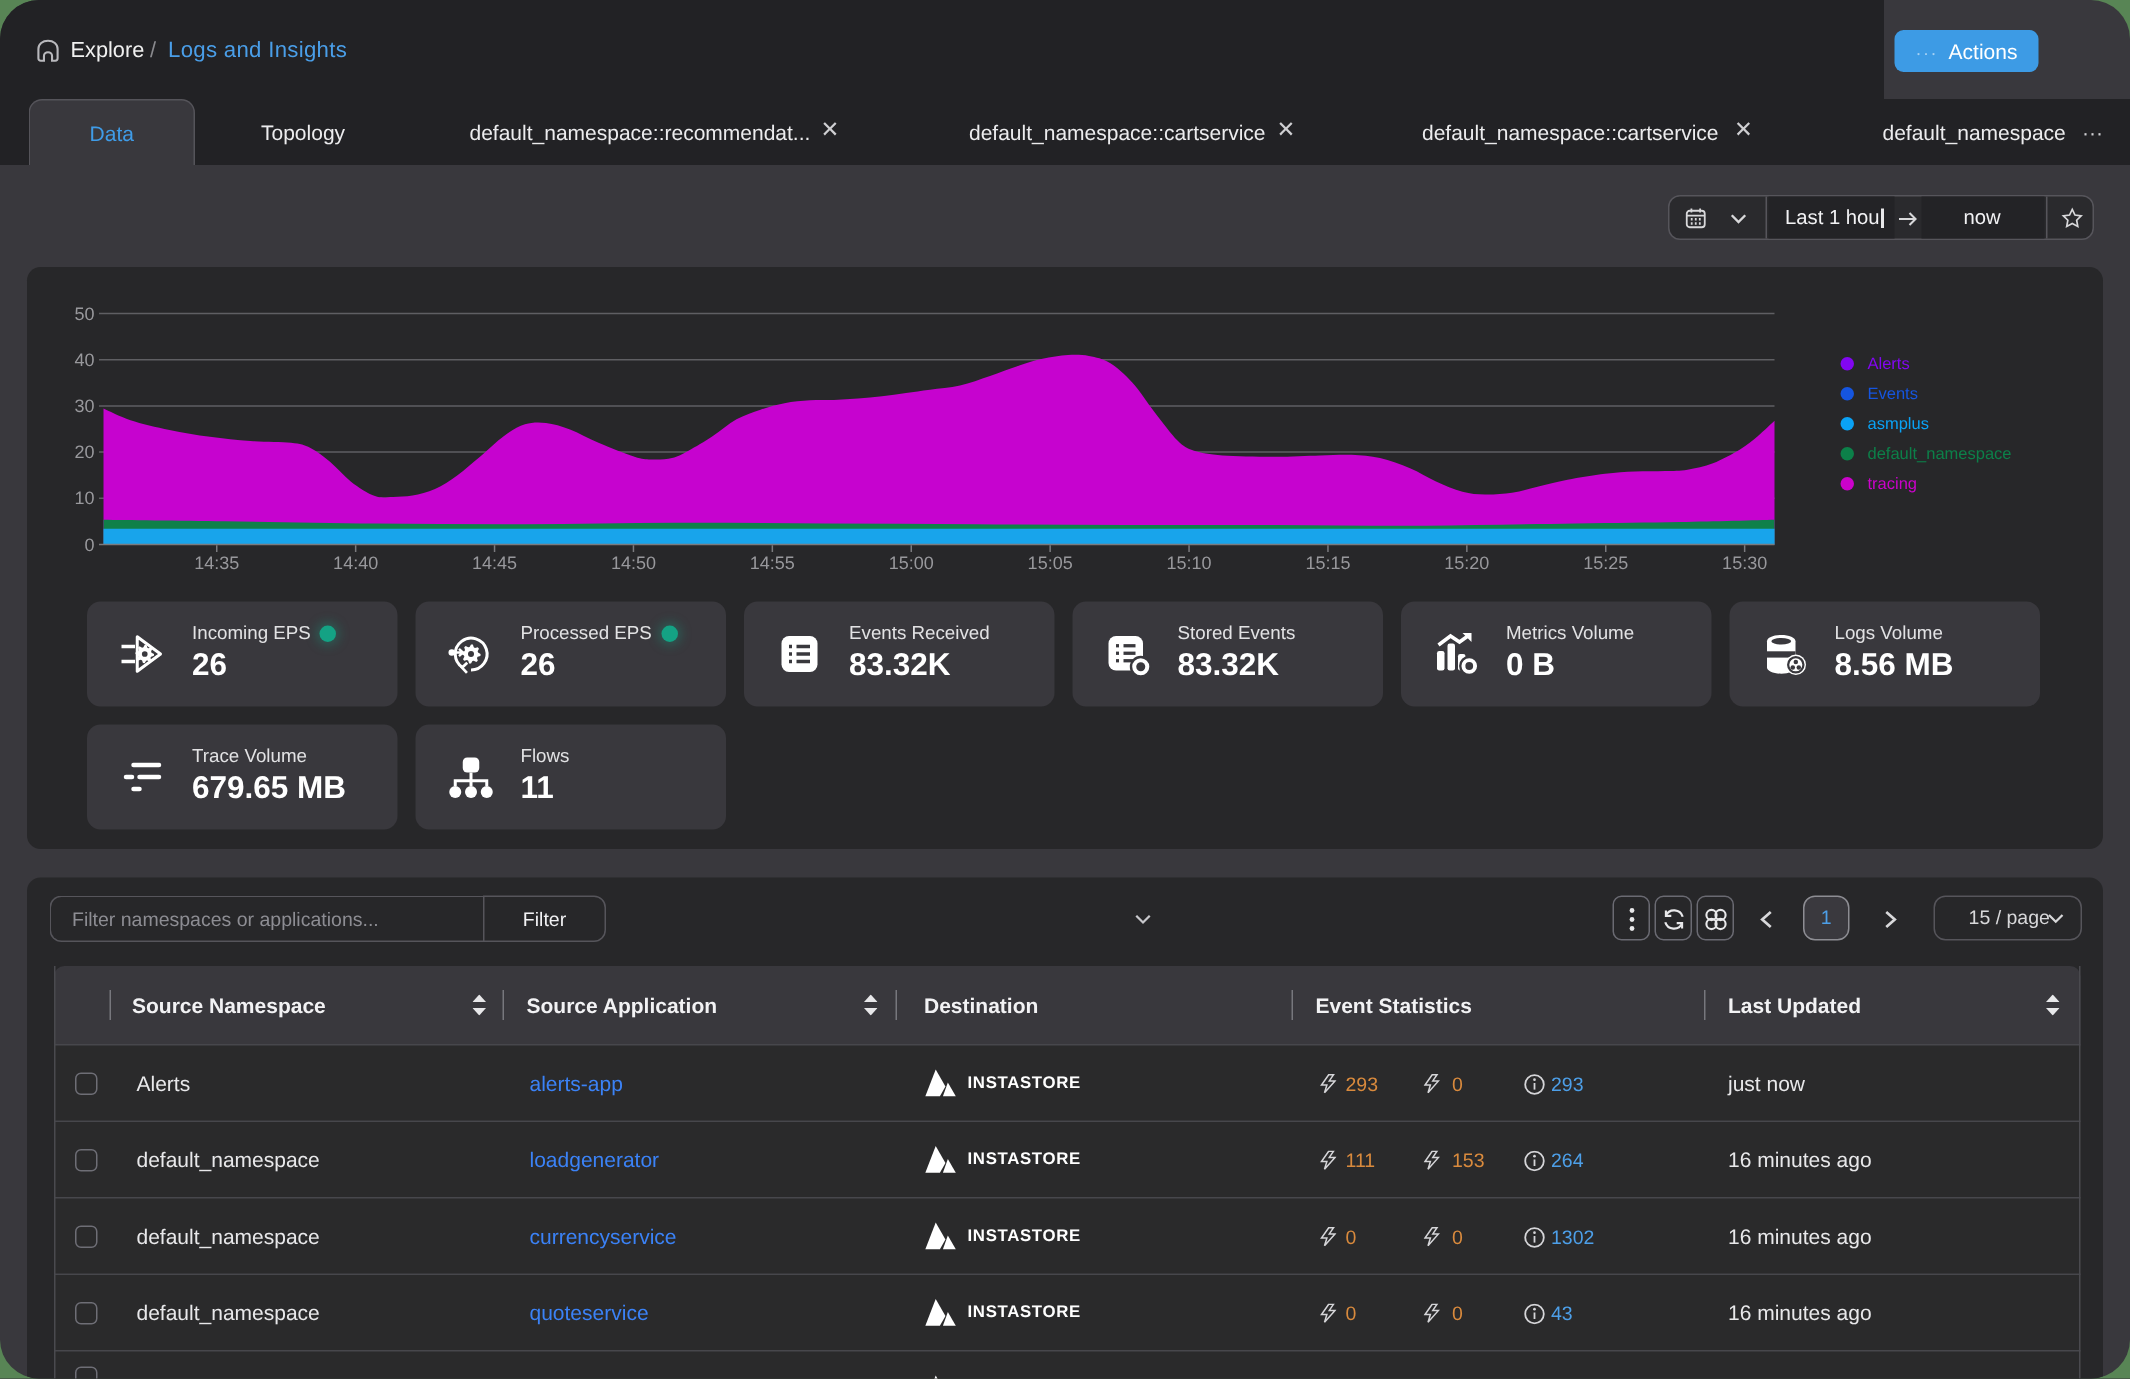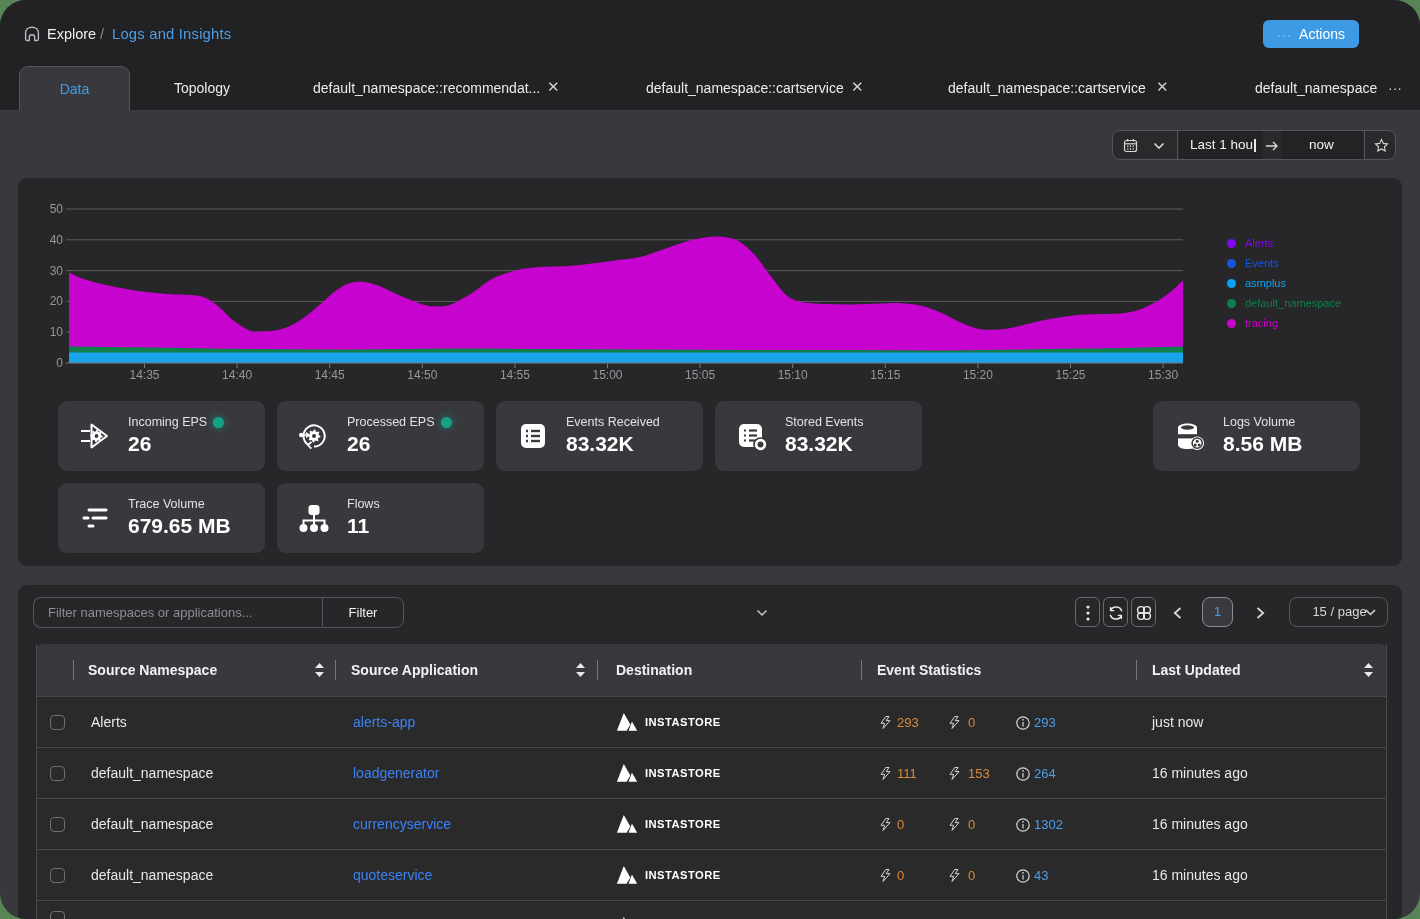--- a/index.html
+++ b/index.html
@@ -1,21 +1,21 @@
 <!DOCTYPE html>
 <html><head>
 <meta charset="utf-8">
 <style>
 * { margin:0; padding:0; box-sizing:border-box; }
 html,body { width:1420px; height:919px; overflow:hidden; }
 body { background:#588555; font-family:"Liberation Sans", sans-serif; }
 .page { position:absolute; left:0; top:0; width:1420px; height:919px; background:#39383d; border-radius:26px; overflow:hidden; }
 .abs { position:absolute; }
 
-.hdr { position:absolute; left:0; top:0; width:1420px; height:66px; background:#222225;text-decoration:underline; }
+.hdr { position:absolute; left:0; top:0; width:1256px; height:66px; background:#222225;text-decoration:underline; }
 .crumb { position:absolute; top:26px; font-size:15px; }
 .btn-actions { position:absolute; left:1239px; top:20px; width:96px; height:28px; background:#3d9be5; border-radius:6px; color:#fff; font-size:14px; line-height:28px; text-align:center;margin-left:24px; }
 
 .tabbar { position:absolute; left:0; top:66px; width:1420px; height:44px; background:#222225; }
 .tab-active { position:absolute; left:19px; top:0px; width:111px; height:44px; background:#39383d; border:1px solid #55545a; border-bottom:none; border-radius:9px 9px 0 0; color:#3f9ce8; font-size:14px; text-align:center; line-height:44px; }
 .tab { position:absolute; top:0; height:44px; line-height:44px; color:#ececee; font-size:14px; white-space:nowrap; }
 .tabx { position:absolute; top:0px; height:44px; line-height:42px; color:#cfcfd2; font-size:15px; }
 
 .panel1 { position:absolute; left:18px; top:178px; width:1384px; height:388px; background:#272729; border-radius:9px; }
 .panel2 { position:absolute; left:18px; top:585px; width:1384px; height:360px; background:#272729; border-radius:9px 9px 0 0; }
@@ -217,20 +217,33 @@
             <line x1="13" y1="15.5" x2="21" y2="15.5"></line>
             <line x1="8" y1="20.5" x2="10" y2="20.5"></line>
             <line x1="13" y1="20.5" x2="21" y2="20.5"></line>
           </g>
           <circle cx="24.5" cy="24.5" r="6.5" stroke="#39383d" stroke-width="1.6"></circle>
           <circle cx="24.5" cy="24.5" r="3" fill="#39383d"></circle>
         </svg>
       <div class="lab">Stored Events</div>
       <div class="val">83.32K</div>
     </div>
+    <div class="card" style="left:916px;top:223px">
+      <svg class="ic" viewBox="0 0 32 32" fill="#fff">
+          <rect x="3" y="14" width="5" height="13" rx="1.5"></rect>
+          <rect x="10" y="9" width="5" height="18" rx="1.5"></rect>
+          <rect x="17" y="16" width="5" height="11" rx="1.5"></rect>
+          <path d="M4 10 L12 4 L18 8 L25 3" stroke="#fff" stroke-width="2.4" fill="none"></path>
+          <path d="M20 2 L26 2 L26 8 Z"></path>
+          <circle cx="24.5" cy="24" r="6" stroke="#39383d" stroke-width="1.6"></circle>
+          <circle cx="24.5" cy="24" r="2.6" fill="#39383d"></circle>
+        </svg>
+      <div class="lab">Metrics Volume</div>
+      <div class="val">0 B</div>
+    </div>
     <div class="card" style="left:1135px;top:223px">
       <svg class="ic" viewBox="0 0 32 32" fill="#fff">
           <path d="M4 7.5 C4 5.2 8.3 3.4 13.5 3.4 C18.7 3.4 23 5.2 23 7.5 L23 25 C23 27.3 18.7 29.1 13.5 29.1 C8.3 29.1 4 27.3 4 25 Z"></path>
           <ellipse cx="13.5" cy="7.5" rx="6.6" ry="2.2" fill="#39383d"></ellipse>
           <rect x="4" y="14.2" width="19" height="4.2" fill="#39383d"></rect>
           <circle cx="23.2" cy="23.2" r="6.8" fill="#fff"></circle>
           <circle cx="23.2" cy="23.2" r="5.1" fill="none" stroke="#39383d" stroke-width="1.5"></circle>
           <circle cx="23.2" cy="21.3" r="1.5" fill="#39383d"></circle>
           <circle cx="21.2" cy="25" r="1.5" fill="#39383d"></circle>
           <circle cx="25.2" cy="25" r="1.5" fill="#39383d"></circle>

